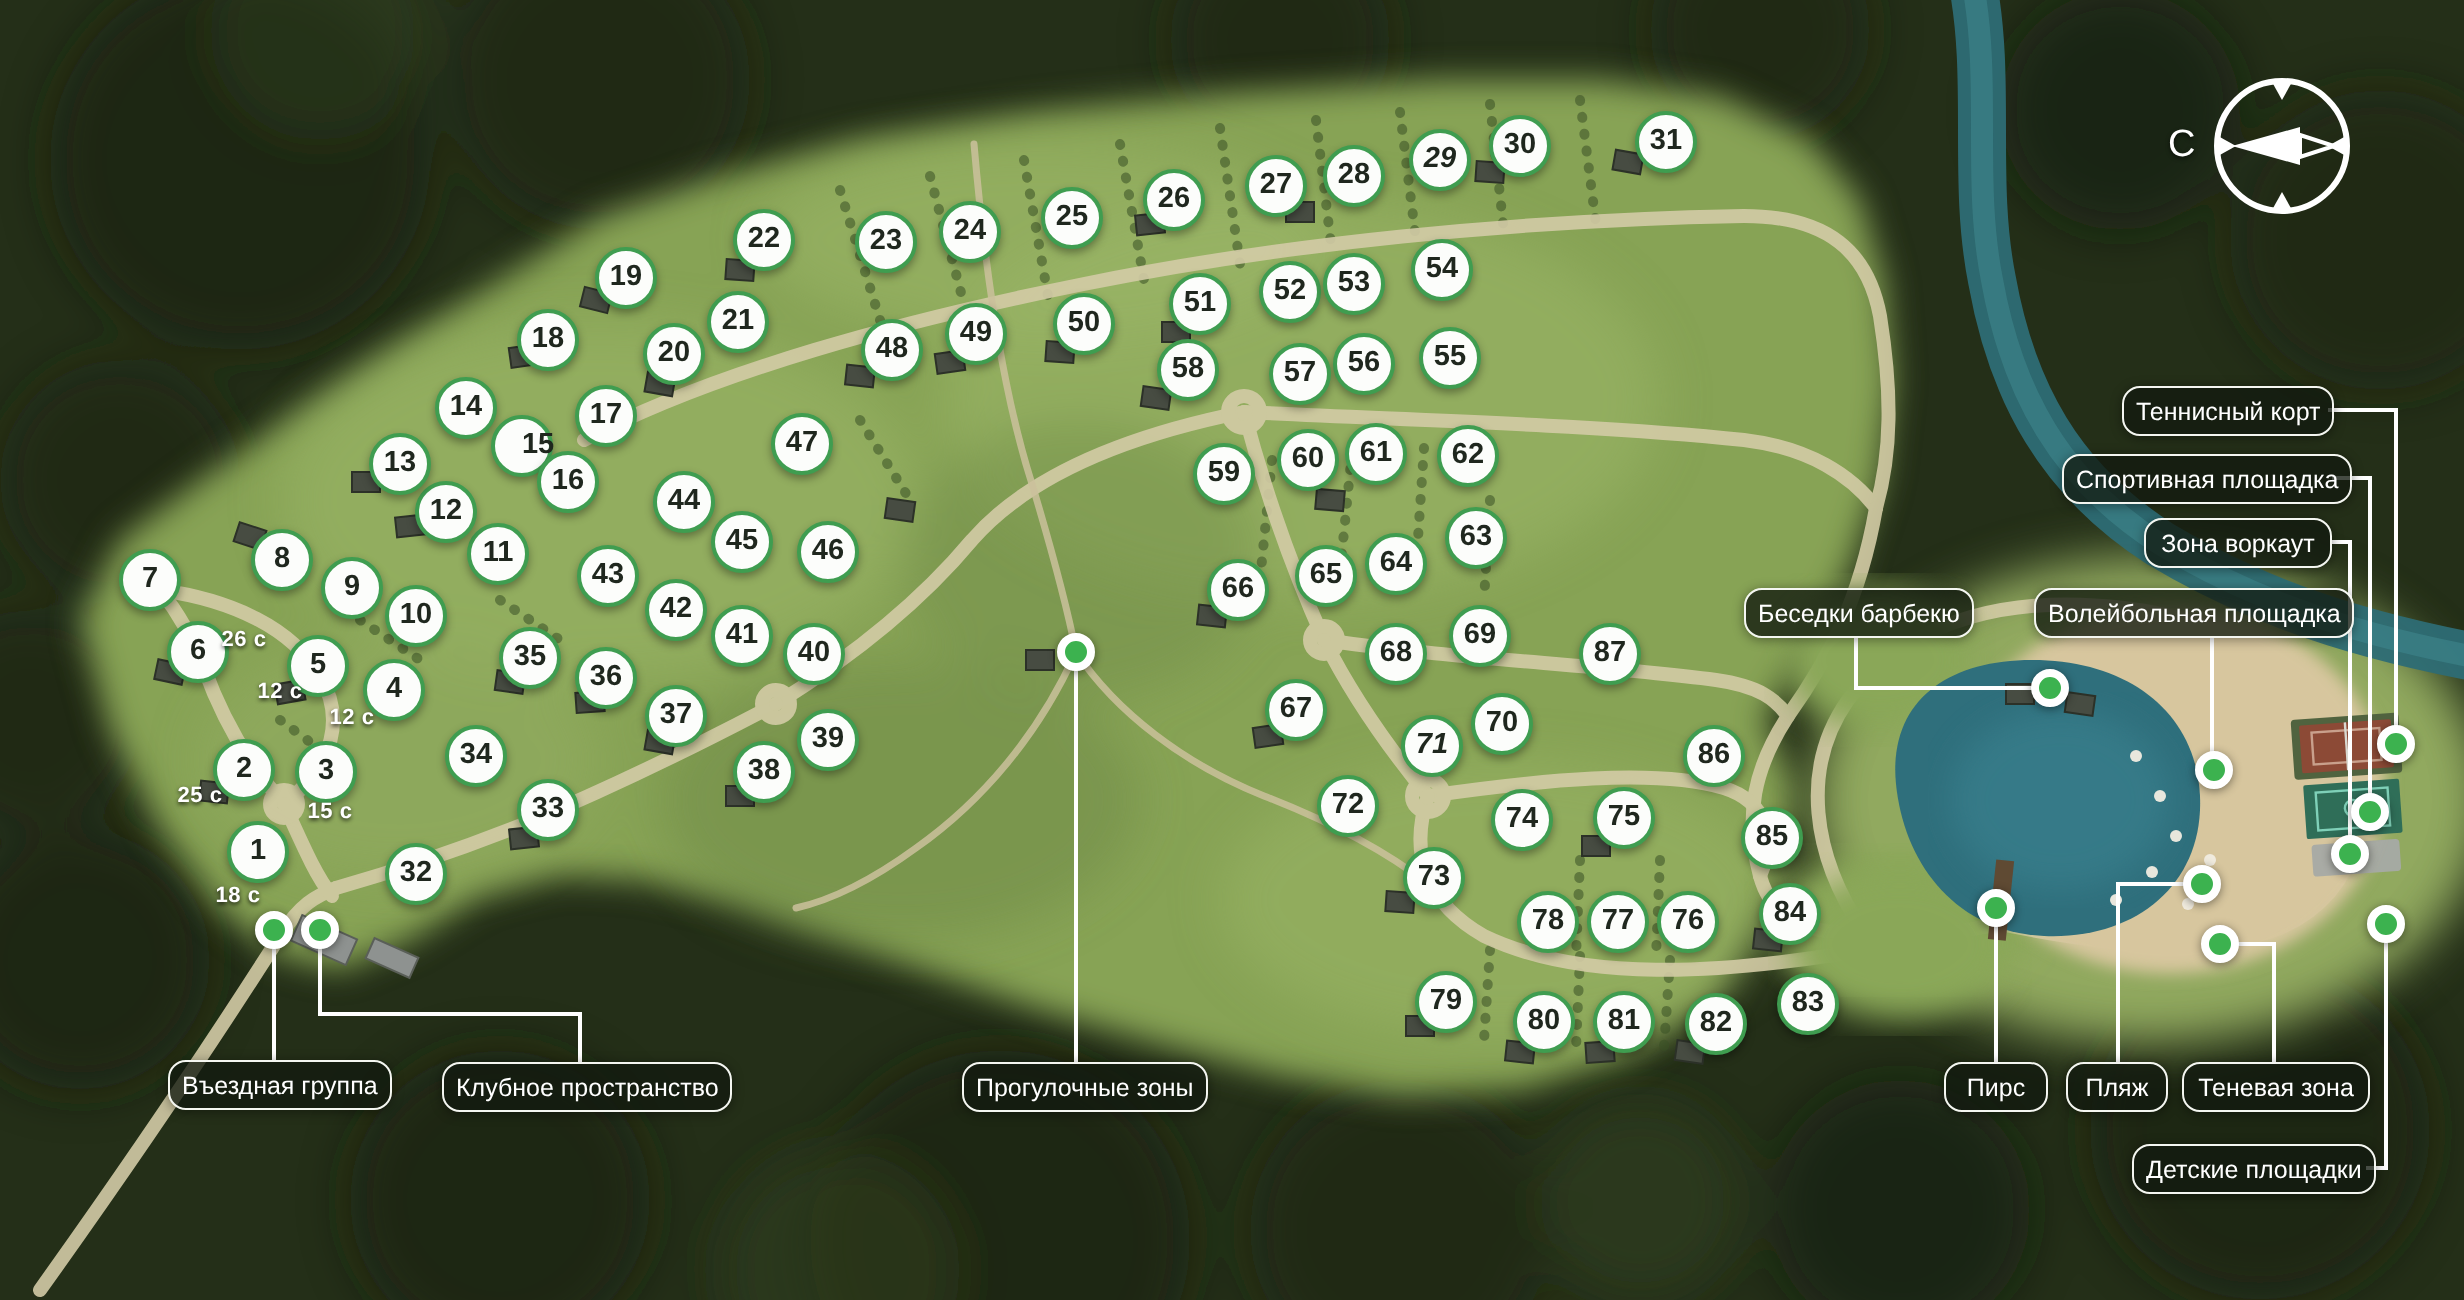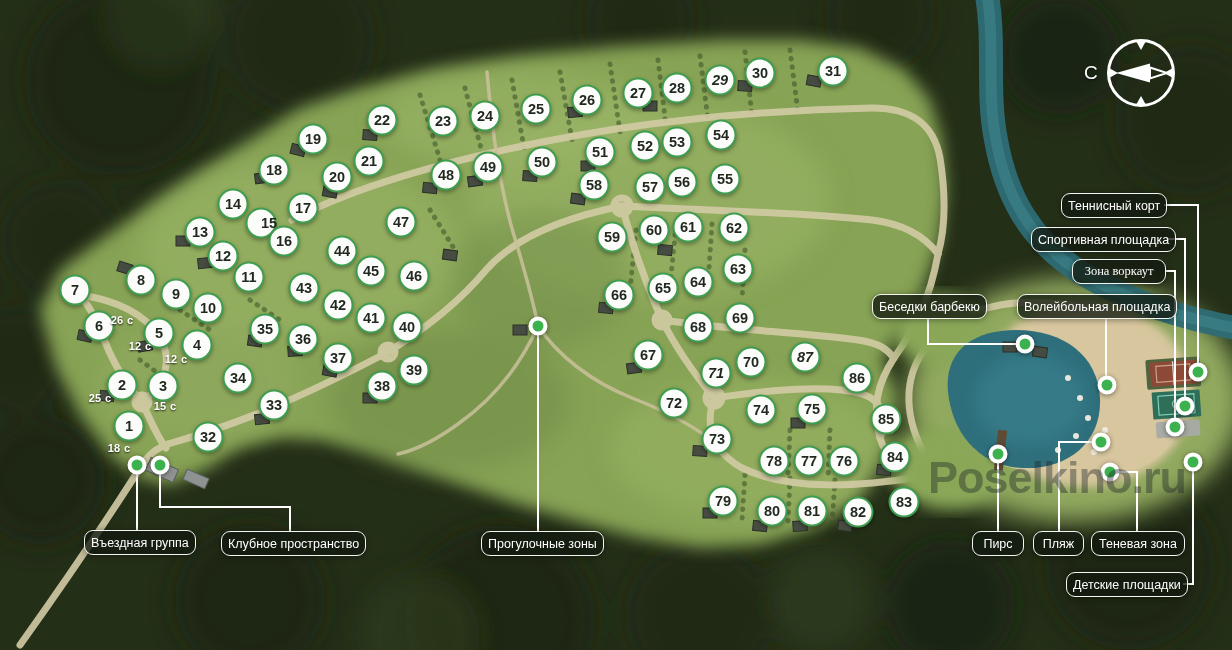--- a/index.html
+++ b/index.html
@@ -322,21 +322,21 @@
       <div class="lot" style="left: 809px; top: 461px;">77</div>
       <div class="lot" style="left: 774px; top: 461px;">78</div>
       <div class="lot" style="left: 723px; top: 501px;">79</div>
       <div class="lot" style="left: 772px; top: 511px;">80</div>
       <div class="lot" style="left: 812px; top: 511px;">81</div>
       <div class="lot" style="left: 858px; top: 512px;">82</div>
       <div class="lot" style="left: 904px; top: 502px;">83</div>
       <div class="lot" style="left: 895px; top: 457px;">84</div>
       <div class="lot" style="left: 886px; top: 419px;">85</div>
       <div class="lot" style="left: 857px; top: 378px;">86</div>
-      <div class="lot" style="left: 805px; top: 357px; font-style: italic;">87</div>
+      <div class="lot" style="left: 805px; top: 327px;">87</div>
     </div>
   <div id="areas-layer">
       <div class="area" style="left: 122px; top: 320px;">26 с</div>
       <div class="area" style="left: 140px; top: 346px;">12 с</div>
       <div class="area" style="left: 176px; top: 359px;">12 с</div>
       <div class="area" style="left: 100px; top: 398px;">25 с</div>
       <div class="area" style="left: 165px; top: 406px;">15 с</div>
       <div class="area" style="left: 119px; top: 448px;">18 с</div>
     </div>
   <div id="amenity-layer">
@@ -348,32 +348,31 @@
       <div class="tag" style="left: 481px; top: 531px; min-width: 116px;">Прогулочные зоны</div>
       <div class="dot" style="left: 1025px; top: 344px;"></div>
       <div class="tag" style="left: 872px; top: 294px; min-width: 112px;">Беседки барбекю</div>
       <div class="dot" style="left: 1107px; top: 385px;"></div>
       <div class="tag" style="left: 1017px; top: 294px; min-width: 148px;">Волейбольная площадка</div>
       <div class="dot" style="left: 1198px; top: 372px;"></div>
       <div class="tag" style="left: 1061px; top: 193px; min-width: 103px;">Теннисный корт</div>
       <div class="dot" style="left: 1185px; top: 406px;"></div>
       <div class="tag" style="left: 1031px; top: 227px; min-width: 135px;">Спортивная площадка</div>
       <div class="dot" style="left: 1175px; top: 427px;"></div>
-      <div class="tag" style="left: 1072px; top: 259px; min-width: 94px; font-family: Liberation Serif, serif;">Зона воркаут</div>
+      <div class="tag" style="left: 1072px; top: 259px; min-width: 94px;">Зона воркаут</div>
       <div class="dot" style="left: 998px; top: 454px;"></div>
       <div class="tag" style="left: 972px; top: 531px; min-width: 52px;">Пирс</div>
       <div class="dot" style="left: 1101px; top: 442px;"></div>
       <div class="tag" style="left: 1033px; top: 531px; min-width: 51px;">Пляж</div>
       <div class="dot" style="left: 1110px; top: 472px;"></div>
       <div class="tag" style="left: 1091px; top: 531px; min-width: 94px;">Теневая зона</div>
       <div class="dot" style="left: 1193px; top: 462px;"></div>
       <div class="tag" style="left: 1066px; top: 572px; min-width: 117px;">Детские площадки</div>
     </div>
 
-  <div id="watermark">Poselkino.ru</div>
 
   <div id="compass">
     <svg width="70" height="70" viewBox="0 0 70 70">
       <circle cx="35" cy="35" r="32.5" fill="none" stroke="#fff" stroke-width="3"></circle>
       <polygon points="30,3 40,3 35,12" fill="#fff"></polygon>
       <polygon points="30,67 40,67 35,58" fill="#fff"></polygon>
       <polygon points="3,30 3,40 12,35" fill="#fff"></polygon>
       <polygon points="67,30 67,40 58,35" fill="#fff"></polygon>
       <polygon points="10,35 44,25.5 44,44.5" fill="#fff"></polygon>
       <polygon points="44,29.5 61,35 44,40.5" fill="none" stroke="#fff" stroke-width="2"></polygon>

